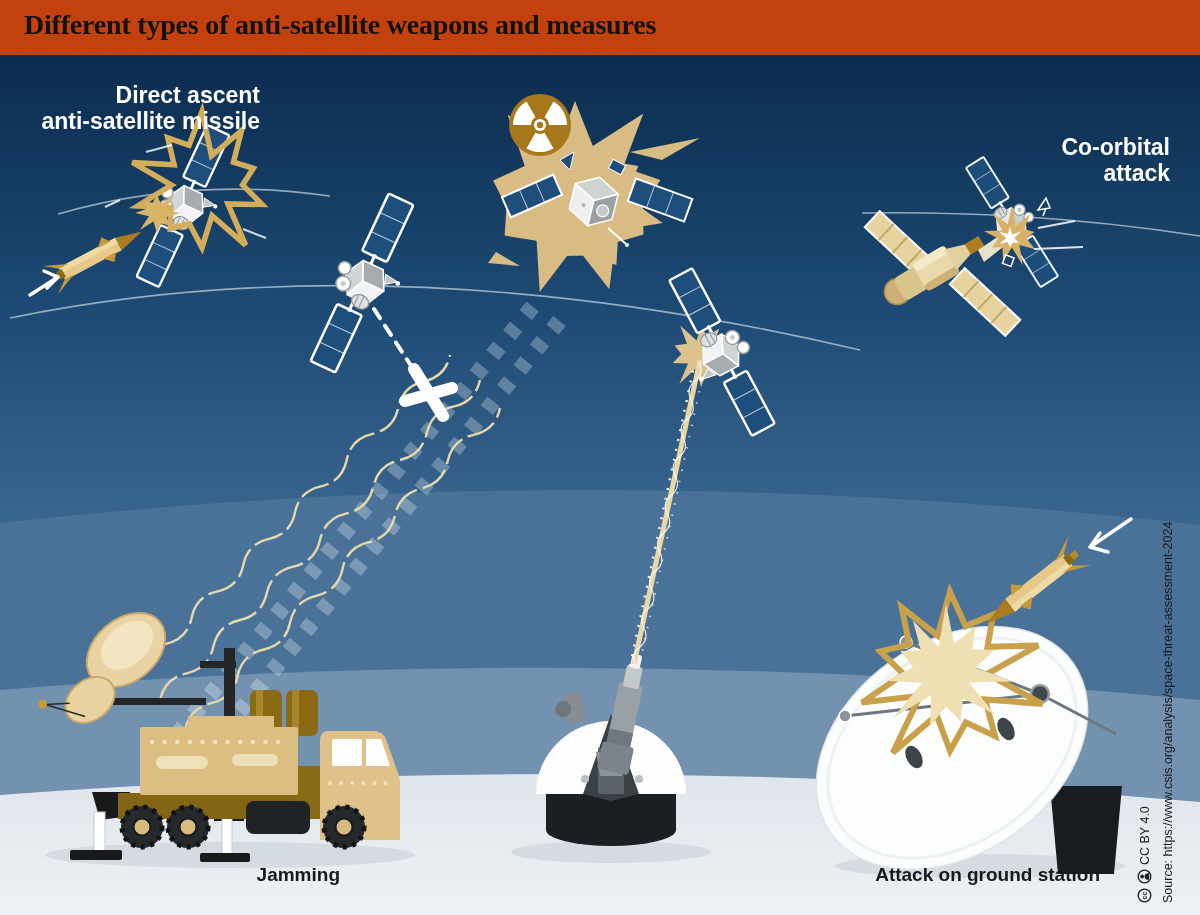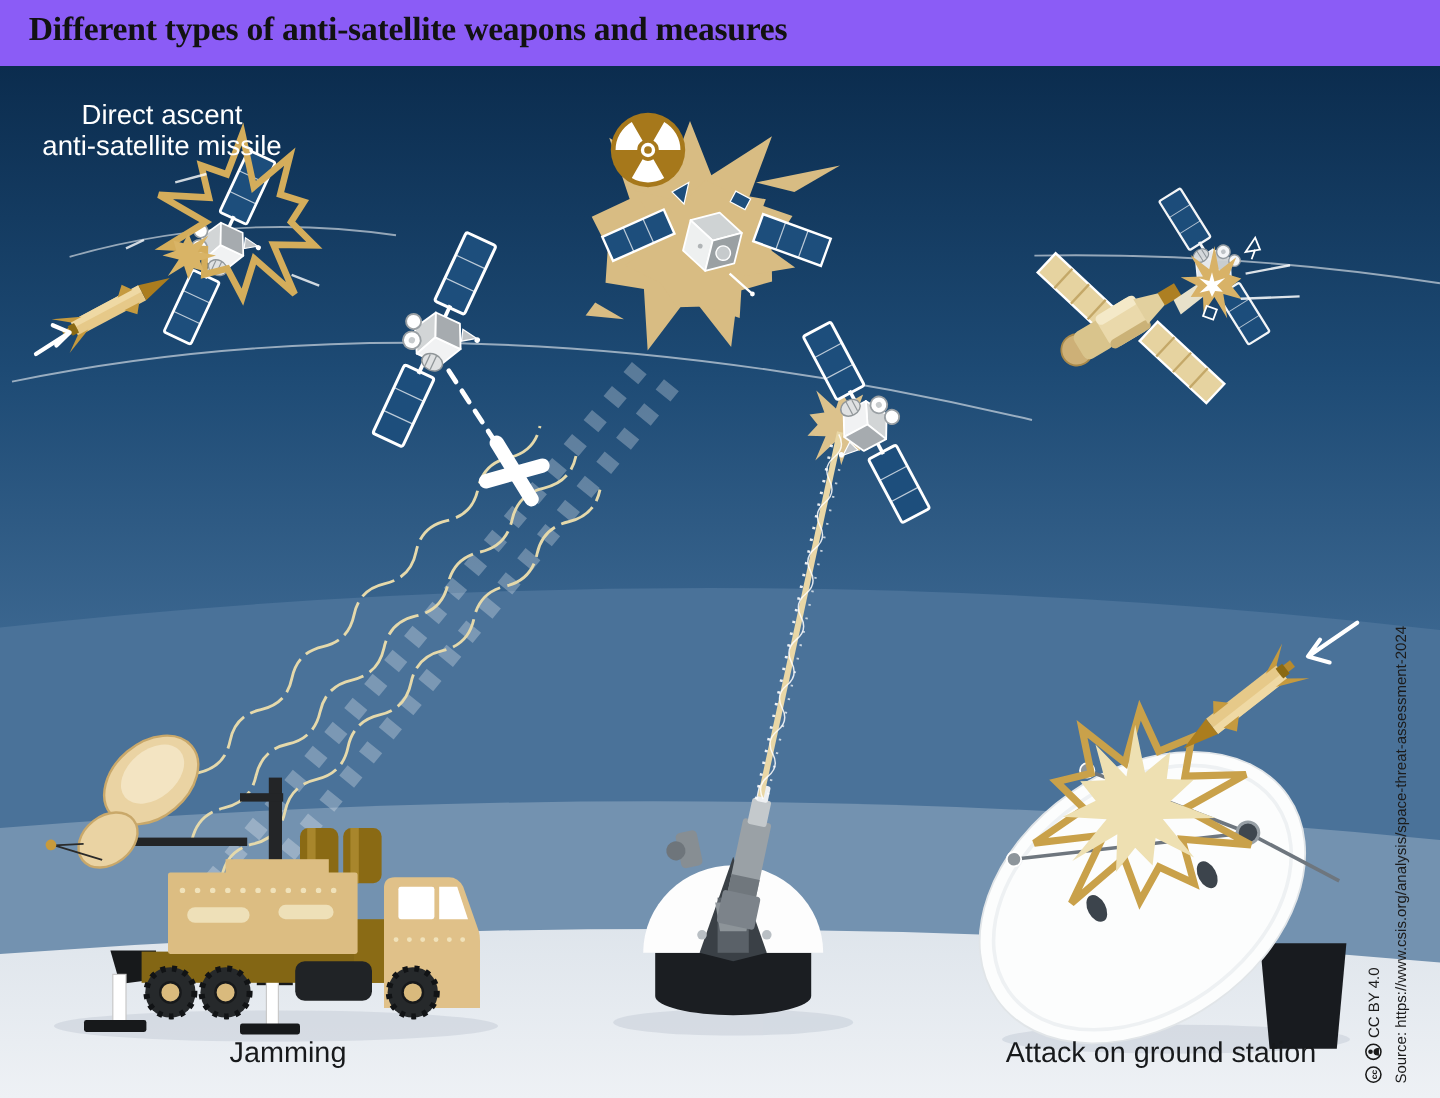--- a/index.html
+++ b/index.html
@@ -1,23 +1,23 @@
 <!DOCTYPE html>
 <html><head>
 <meta charset="utf-8">
 <style>
   html,body{margin:0;padding:0;background:#fff;}
-  .page{position:relative;width:1200px;height:915px;overflow:hidden;background:#8b5cf6;
+  .page{position:relative;width:1200px;height:915px;overflow:hidden;background:#c2410c;
         font-family:"Liberation Sans",sans-serif;}
   .page-title{position:absolute;left:24px;top:9px;font-family:"Liberation Serif",serif;
         font-weight:bold;font-size:28px;color:#121212;letter-spacing:-0.2px;white-space:nowrap;}
   .scene{position:absolute;left:0;top:55px;width:1200px;height:860px;}
-  .lbl{position:absolute;font-weight:normal;text-align:center;white-space:pre-line;line-height:1.15;}
+  .lbl{position:absolute;font-weight:bold;text-align:right;white-space:pre-line;line-height:1.15;}
   .lbl-white{color:#ffffff;font-size:23px;}
-  .lbl-black{color:#17191b;font-size:24px;}
+  .lbl-black{color:#17191b;font-size:19px;}
   .vcred{position:absolute;transform-origin:0 100%;transform:rotate(-90deg);
         white-space:nowrap;font-size:12.5px;color:#1c1c1c;display:flex;align-items:center;gap:4px;}
   .vcred svg{display:block;}
 </style>
 </head>
 <body>
 
 <div class="page">
 
   <div class="page-title">Different types of anti-satellite weapons and measures</div>
@@ -301,20 +301,22 @@
       <polygon transform="translate(950,674)" fill="none" stroke="#c9a14a" stroke-width="6" points="0.0,-82.2 15.6,-47.9 43.1,-59.3 37.5,-27.2 88.2,-28.6 37.1,0.0 92.4,30.0 35.0,25.4 45.1,62.1 15.8,48.5 0.0,76.9 -13.3,41.1 -57.2,78.7 -30.0,21.8 -88.1,28.6 -46.4,0.0 -69.7,-22.6 -40.7,-29.6 -48.3,-66.5 -12.4,-38.3"></polygon>
       <polygon transform="translate(946,672)" fill="#eee0b2" points="0.0,-68.1 8.2,-28.1 29.2,-45.4 26.3,-22.8 48.5,-22.1 29.4,-4.2 66.9,9.6 23.0,10.5 49.1,42.6 17.0,26.4 14.5,49.2 0.0,34.4 -16.0,54.6 -14.9,23.2 -52.4,45.4 -23.8,10.8 -60.3,8.7 -32.9,-4.7 -45.8,-20.9 -25.1,-21.7 -33.1,-51.5 -7.3,-25.0"></polygon>
       <use href="#msl" transform="translate(1068,560) rotate(142) scale(1.15)"></use>
       <path d="M1131 519 L1090 547 M1100 533 L1090 547 L1108 552" stroke="#fff" stroke-width="3.5" fill="none" stroke-linecap="round" stroke-linejoin="round"></path>
     </g>
   </svg>
   </div>
 
   <div class="lbl lbl-white" style="left:10px;top:82px;width:250px;">Direct ascent
 anti-satellite missile</div>
+  <div class="lbl lbl-white" style="left:960px;top:134px;width:210px;">Co-orbital
+attack</div>
   <div class="lbl lbl-black" style="left:140px;top:864px;width:200px;">Jamming</div>
   <div class="lbl lbl-black" style="left:835px;top:864px;width:265px;">Attack on ground station</div>
 
   <div class="vcred" style="left:1152px;top:888px;">
     <svg width="15" height="15" viewBox="-7.5 -7.5 15 15">
       <circle r="6.3" fill="none" stroke="#1a1a1a" stroke-width="1.3"></circle>
       <text x="0" y="2.6" text-anchor="middle" font-size="7" font-weight="bold" font-family="Liberation Sans, sans-serif" fill="#1a1a1a">cc</text>
     </svg>
     <svg width="15" height="15" viewBox="-7.5 -7.5 15 15">
       <circle r="6.3" fill="none" stroke="#1a1a1a" stroke-width="1.3"></circle>

